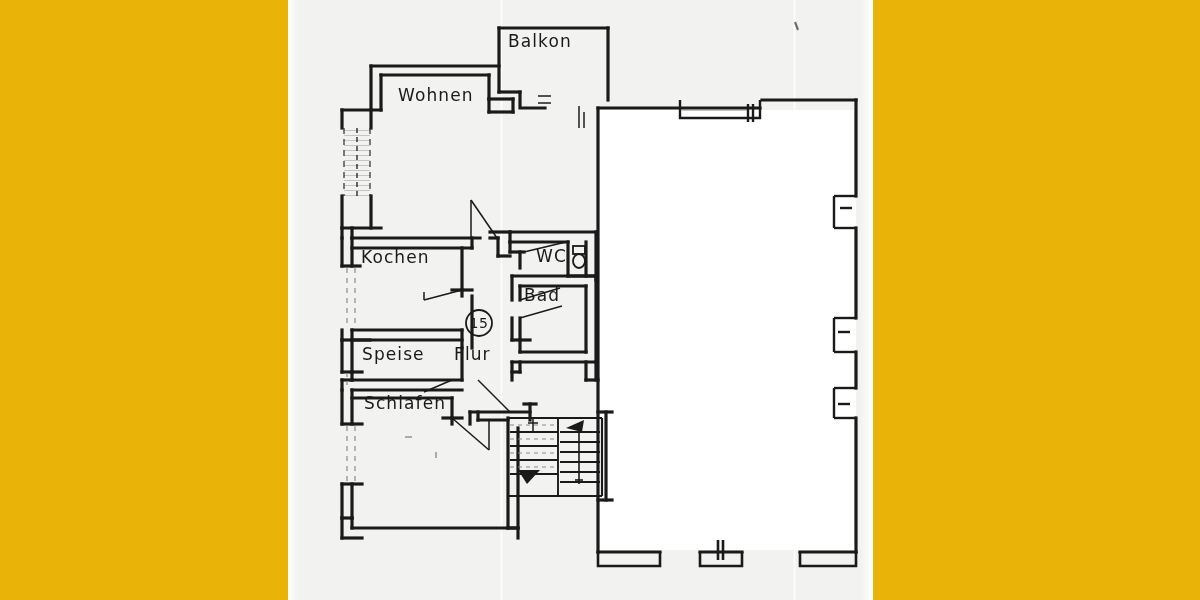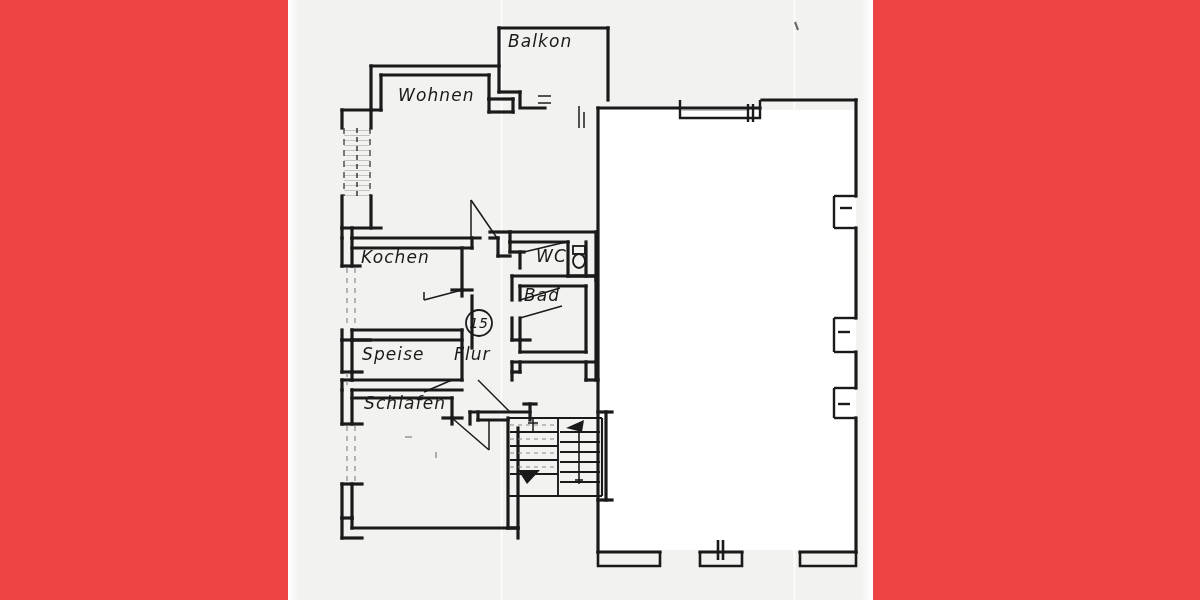--- a/index.html
+++ b/index.html
@@ -11,22 +11,21 @@
   body {
     width: 1200px;
     height: 600px;
     overflow: hidden;
     font-family: "DejaVu Sans", sans-serif;
   }
   #page {
     position: relative;
     width: 1200px;
     height: 600px;
-    background: #ef4444;
-    font-style: italic;
+    background: #eab308;
   }
   
   #sheet {
     position: absolute;
     left: 288px;
     top: 0px;
     width: 585px;
     height: 600px;
     background: #f2f2f0;
     overflow: hidden;

